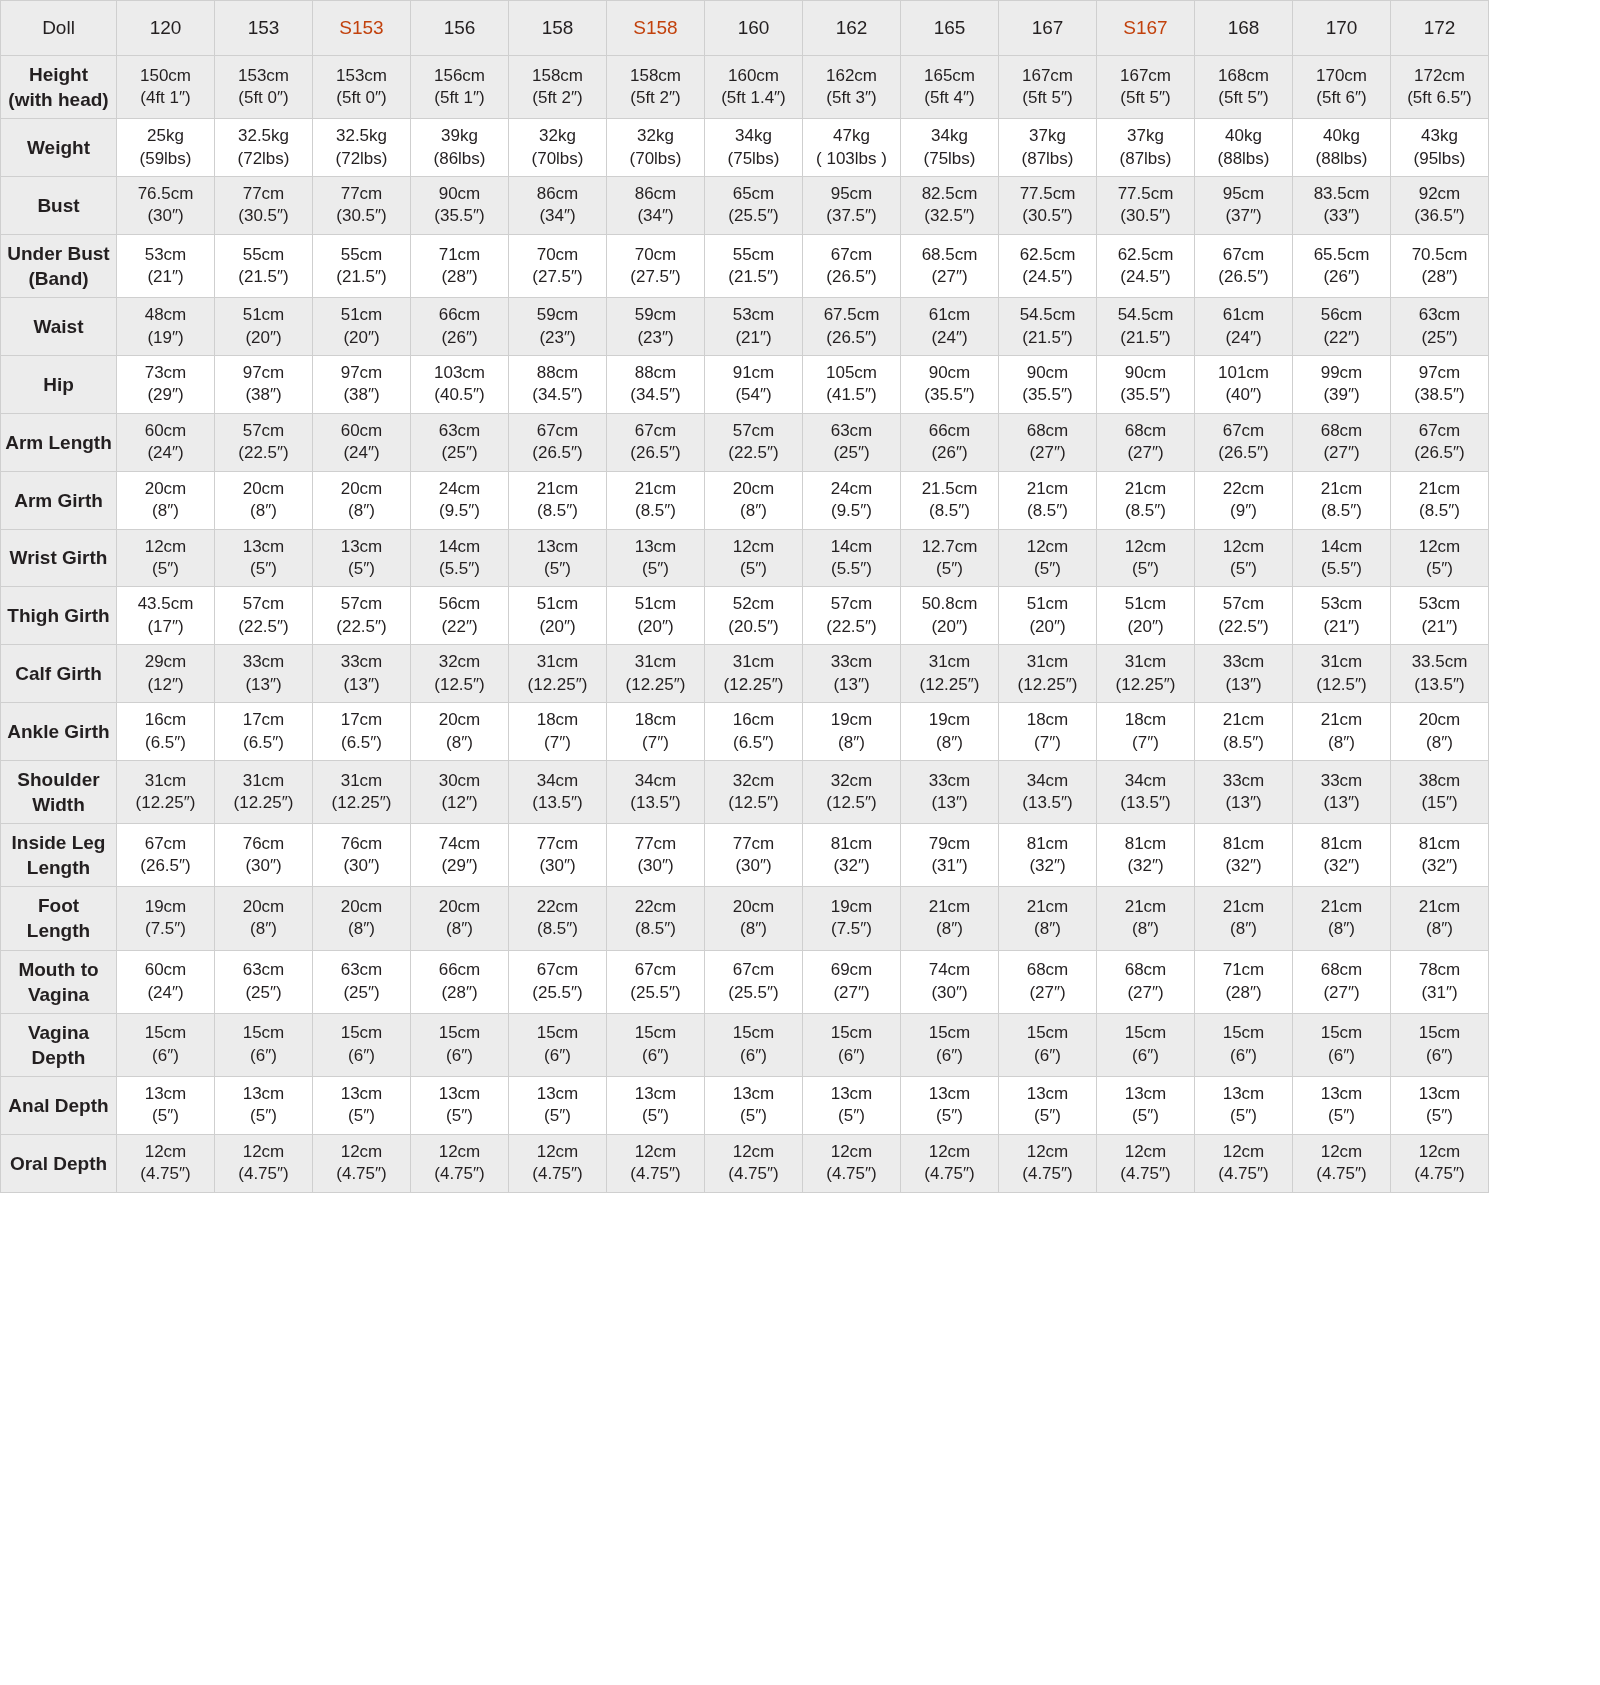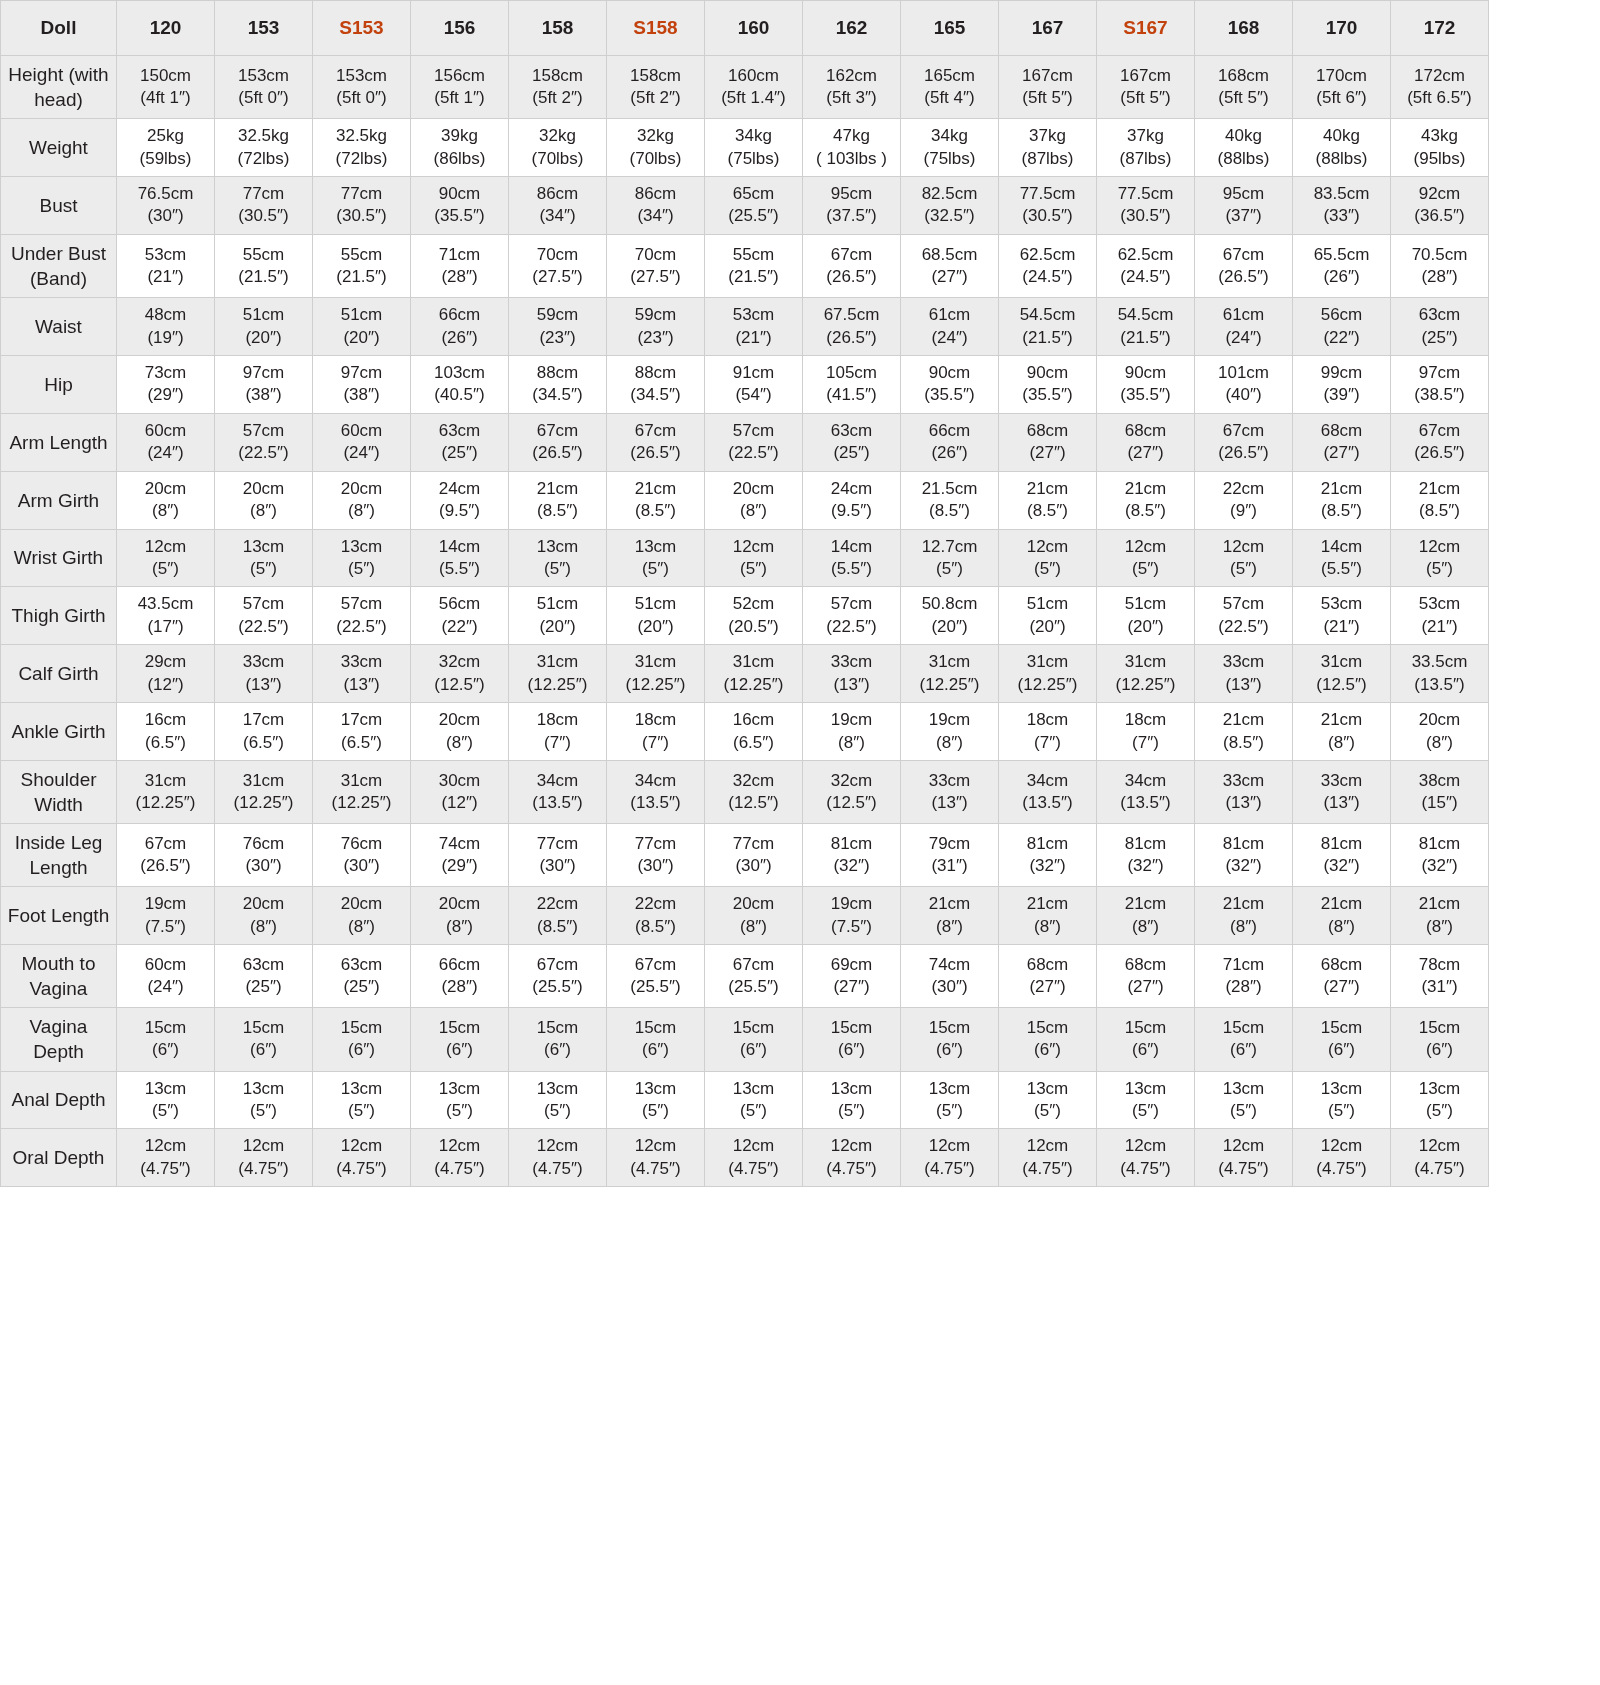--- a/index.html
+++ b/index.html
@@ -26,36 +26,36 @@
     border: 1px solid #cfcfcf;
     text-align: center;
     vertical-align: middle;
     font-size: 17px;
     line-height: 1.32;
     color: #231f20;
     padding: 6px 2px;
   }
   
   table.spec thead th {
-    font-weight: bold;
+    font-weight: normal;
     font-size: 19px;
     background: #ececec;
     height: 46px;
     padding: 4px 2px;
     margin-top: 32px;
   }
   table.spec thead th.col-doll {
     width: 111px;
   }
   table.spec thead th.s-col {
     color: #c2410c;
   }
   
   table.spec tbody th.row-label {
-    font-weight: normal;
+    font-weight: bold;
     font-size: 19px;
     background: #ececec;
     width: 111px;
     padding: 6px 4px;
   }
   
   tbody tr.shade td {
     background: #ececec;
   }
   tbody tr.plain td {

